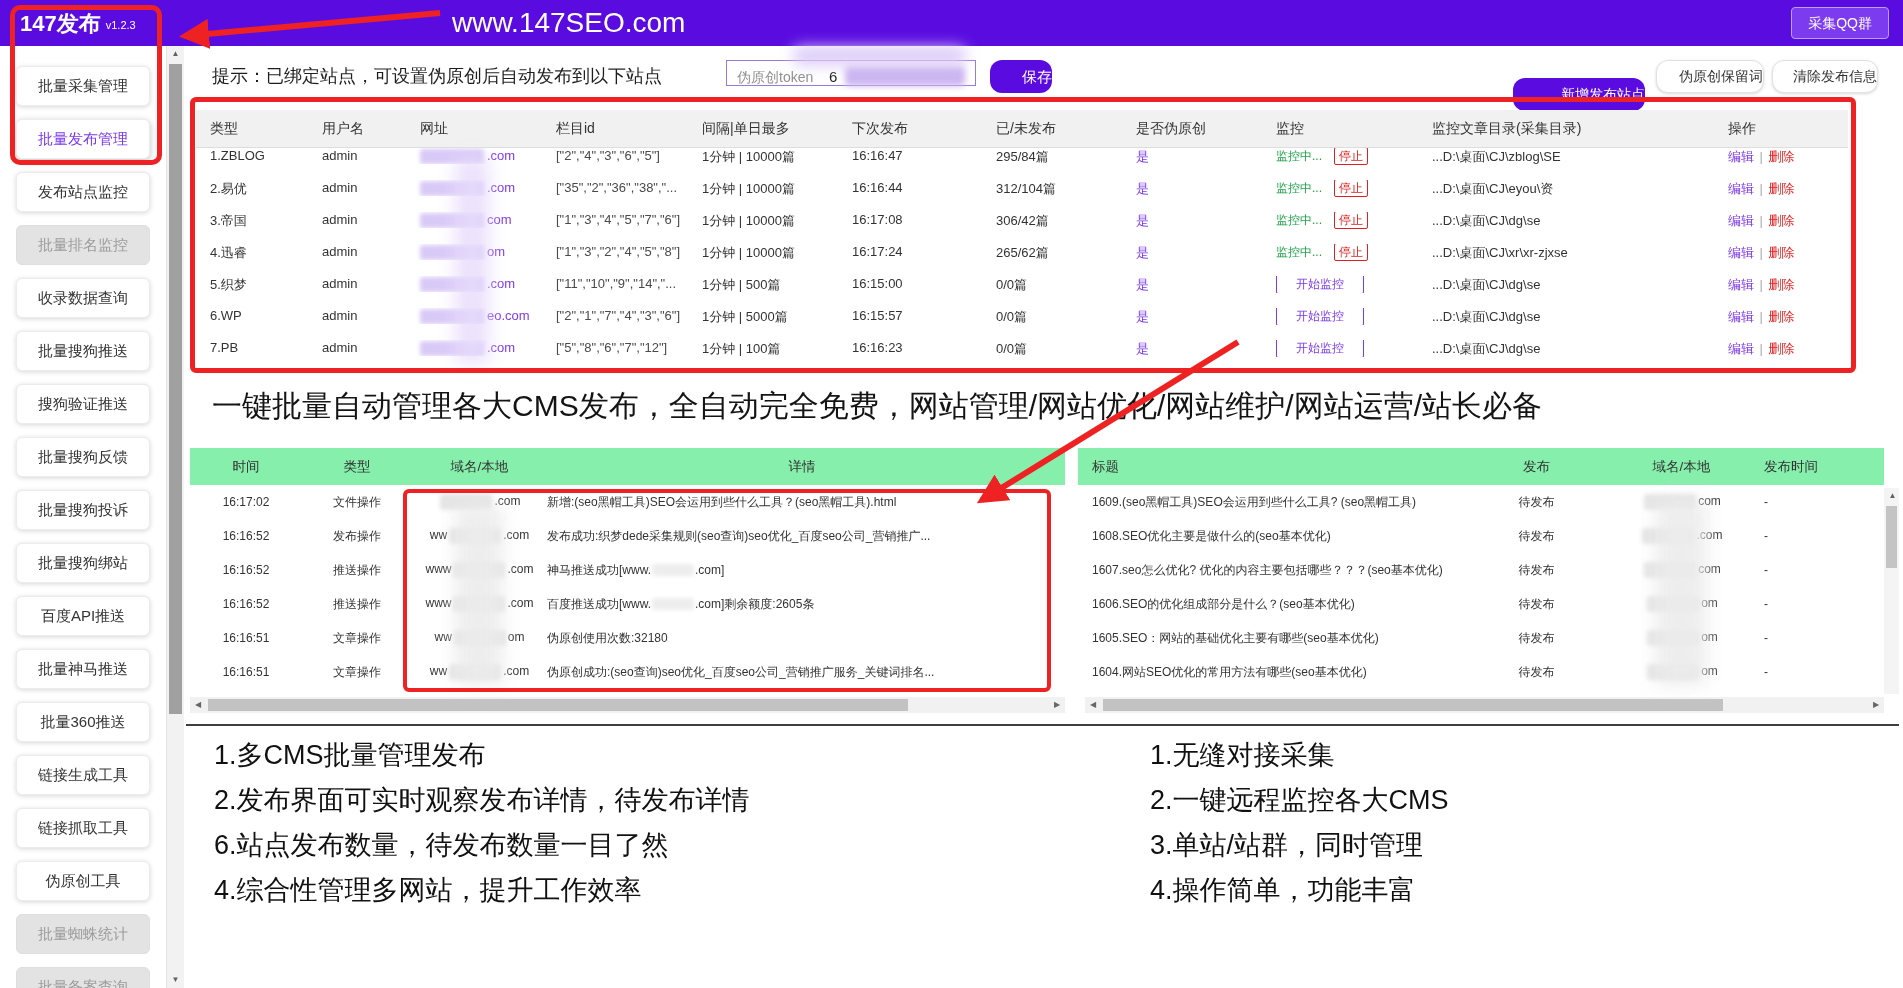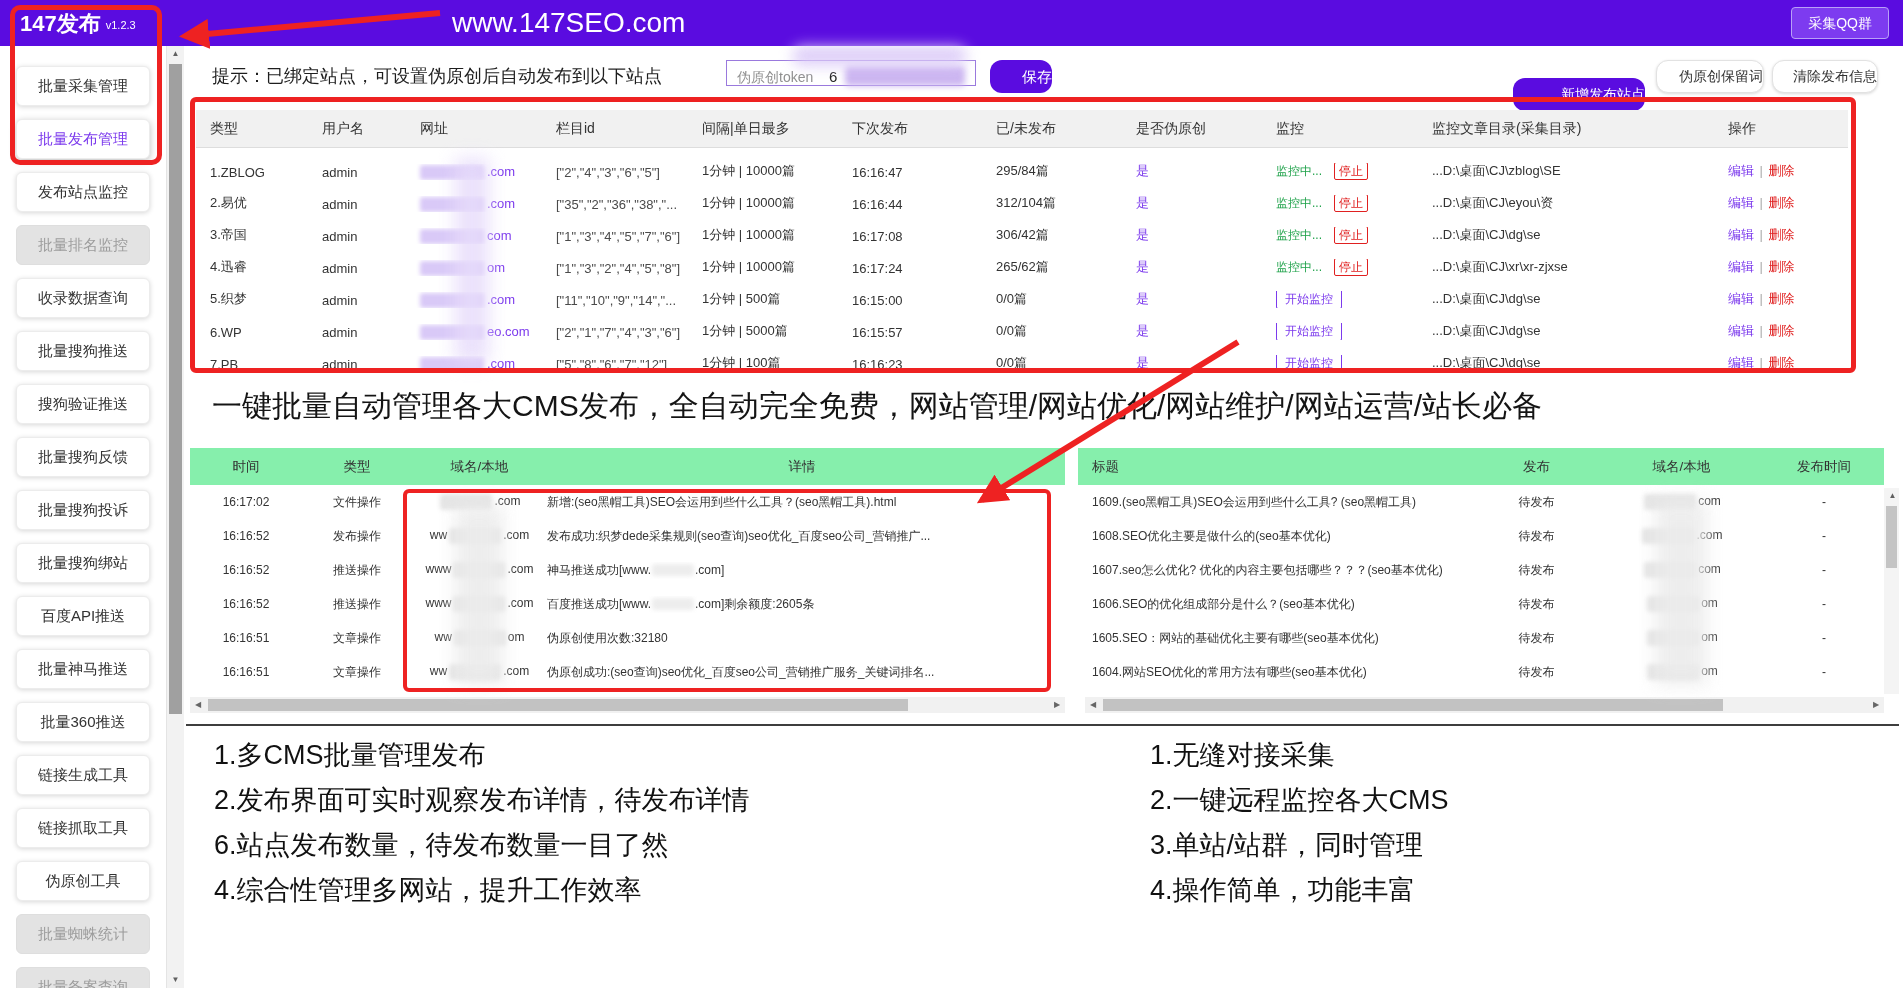--- a/index.html
+++ b/index.html
@@ -35,48 +35,48 @@
   .tblob{position:absolute;left:118px;top:5px;width:120px;height:20px;background:#ccb6f1;filter:blur(3px);border-radius:4px;}
   .btn{position:absolute;text-align:right;font-size:14px;border-radius:12px;height:33px;line-height:33px;cursor:pointer;white-space:nowrap;}
   .save{left:990px;top:60px;width:62px;background:var(--topbar,#5a0ce0);color:#fff;font-size:15px;}
   .add{left:1513px;top:78px;width:132px;background:var(--topbar,#5a0ce0);color:#fff;}
   .wbtn{background:#fff;border:1px solid #e2e2e2;color:#333;box-shadow:0 1px 3px rgba(0,0,0,.15);height:31px;line-height:31px;}
   .reserve{left:1656px;top:60px;width:106px;}
   .clear{left:1772px;top:60px;width:104px;}
   
   .main-table{position:absolute;left:196px;top:110px;width:1652px;}
   .mt-head{display:flex;height:37px;align-items:center;background:#f1f1f1;border-bottom:1px solid #ddd;font-size:14px;color:#333;}
-  .mt-row{display:flex;height:32px;align-items:flex-end;font-size:13px;color:#333;}
+  .mt-row{display:flex;height:32px;align-items:flex-start;font-size:13px;color:#333;}
   .c{padding-left:14px;box-sizing:border-box;white-space:nowrap;overflow:hidden;}
   .c0{width:112px}.c1{width:98px}.c2{width:136px}.c3{width:146px}.c4{width:150px}.c5{width:144px}
   .c6{width:140px}.c7{width:140px}.c8{width:156px}.c9{width:296px}.c10{flex:1}
   .purple{color:var(--link,#7c3aed);}
   .dim{color:#4a4a4a;}
   .mon{color:var(--green,#1fa24a);font-size:12px;}
   .stop{border:1px solid var(--red,#e02020);color:var(--red,#e02020);font-size:12px;padding:1px 4px;margin-left:12px;border-radius:2px;cursor:pointer;}
-  .start{border:1px solid var(--link,#7c3aed);color:var(--link,#7c3aed);font-size:12px;padding:2px 8px;border-radius:2px;cursor:pointer;}
+  .start{border:1px solid var(--link,#7c3aed);color:var(--link,#7c3aed);font-size:12px;padding:2px 19px;border-radius:2px;cursor:pointer;}
   .edit{color:var(--link,#7c3aed);cursor:pointer;}
   .del{color:var(--red,#e02020);cursor:pointer;}
   .sep{color:#aaa;margin:0 2px;}
   .blob{display:inline-block;vertical-align:middle;border-radius:3px;}
   .bp{width:64px;height:15px;background:#d9c9f7;filter:blur(2px);margin-right:3px;}
   .bg2{width:52px;height:16px;background:#e4e4e4;filter:blur(2px);margin:0 2px;}
   .bin{width:42px;height:12px;background:#ededed;filter:blur(2px);margin:0 1px;}
   
   .headline{position:absolute;left:212px;top:386px;font-size:30px;color:#141414;white-space:nowrap;}
   
   .log-table{position:absolute;left:190px;top:448px;width:875px;}
   .pending-table{position:absolute;left:1078px;top:448px;width:806px;}
   .bt-head{display:flex;height:37px;align-items:center;background:#86efac;font-size:13.5px;color:#333;}
   .bt-row{display:flex;height:34px;align-items:center;font-size:12px;color:#333;}
   .lt0{width:112px;text-align:center}.lt1{width:110px;text-align:center}.lt2{width:135px;text-align:center}
   .lt3{flex:1;padding-right:8px;white-space:nowrap;overflow:hidden;}
   .bt-head .lt3{text-align:center}
   .pt0{flex:1;padding-left:14px;white-space:nowrap;overflow:hidden;}
-  .pt1{width:125px;text-align:center}.pt2{width:165px;text-align:center}.pt3{width:120px;text-align:center}
+  .pt1{width:125px;text-align:center}.pt2{width:165px;text-align:center}.pt3{width:120px;text-align:left}
   
   .hscroll{position:absolute;height:16px;background:#f1f1f1;}
   .hs-left{left:190px;top:697px;width:875px;}
   .hs-right{left:1085px;top:697px;width:799px;}
   .hthumb{position:absolute;top:2px;height:12px;background:#c2c2c2;}
   .hs-left .hthumb{left:18px;width:700px;}
   .hs-right .hthumb{left:18px;width:620px;}
   .harrow{position:absolute;top:0;width:16px;height:16px;font-size:8px;line-height:16px;text-align:center;color:#666;}
   .harrow.l{left:0}.harrow.r{right:0}
   .vscroll2{position:absolute;left:1884px;top:488px;width:15px;height:206px;background:#f4f4f4;}

